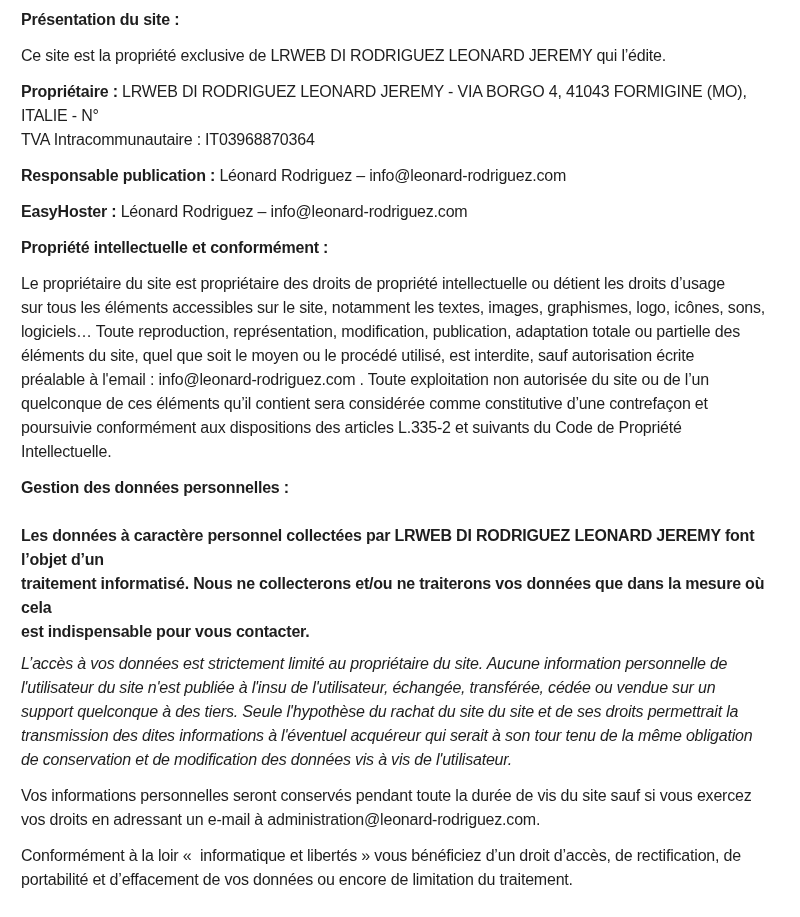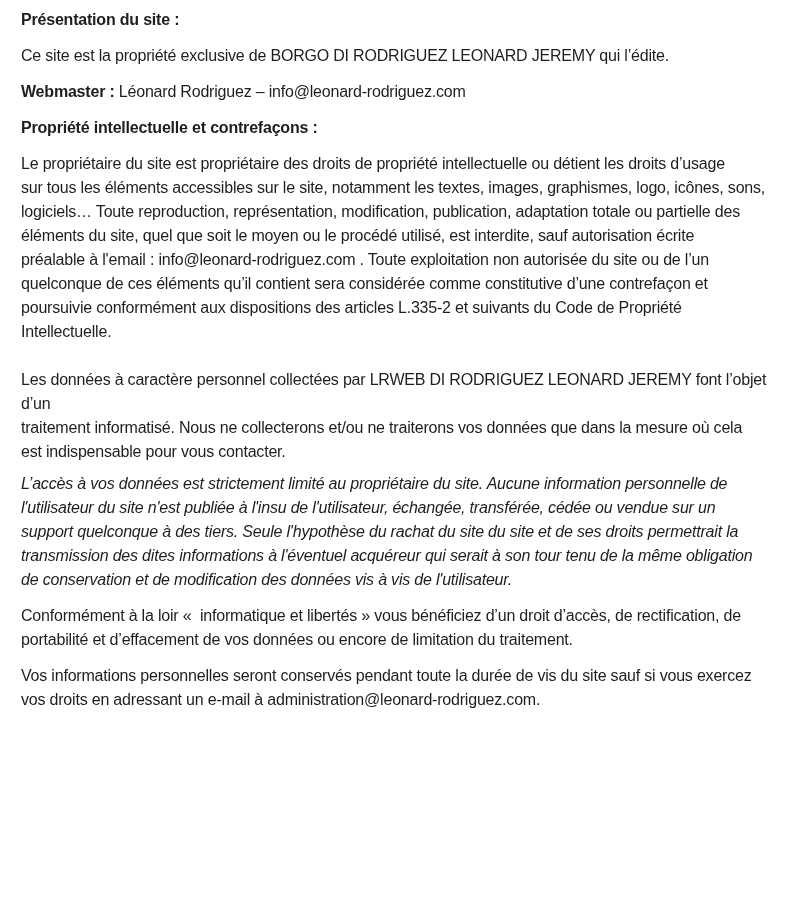--- a/index.html
+++ b/index.html
@@ -20,62 +20,66 @@
   .doc p {
     margin: 12px 0 0 0;
     font-size: 16px;
     line-height: 24px;
     letter-spacing: -0.2px;
     white-space: pre-wrap;
   }
   .doc p:first-child {
     margin-top: 0;
   }
-  .doc p.mt-xl { margin-top: 24px; }
+  .doc p.mt-xl { margin-top: 24px; font-weight: bold; }
   .doc p.mt-sm { margin-top: 8px; font-style: italic; }
   .heading, .field-label {
     font-weight: 700;
   }
 </style>
 </head>
 <body>
 
 <main class="doc">
 
   <p class="heading">Présentation du site :</p>
 
-  <p>Ce site est la propriété exclusive de BORGO DI RODRIGUEZ LEONARD JEREMY qui l’édite.</p>
+  <p>Ce site est la propriété exclusive de LRWEB DI RODRIGUEZ LEONARD JEREMY qui l’édite.</p>
+
+  <p><b class="field-label">Propriétaire :</b><span> LRWEB DI RODRIGUEZ LEONARD JEREMY - VIA BORGO 4, 41043 FORMIGINE (MO), ITALIE - N°
+TVA Intracommunautaire : IT03968870364</span></p>
+
+  <p><b class="field-label">Responsable publication :</b><span> Léonard Rodriguez – info@leonard-rodriguez.com</span></p>
+
+  <p><b class="field-label">EasyHoster :</b><span> Léonard Rodriguez – info@leonard-rodriguez.com</span></p>
 
 
 
-  <p><b class="field-label">Webmaster :</b><span> Léonard Rodriguez – info@leonard-rodriguez.com</span></p>
-
-
-
-  <p class="heading">Propriété intellectuelle et contrefaçons :</p>
+  <p class="heading">Propriété intellectuelle et conformément :</p>
 
   <p>Le propriétaire du site est propriétaire des droits de propriété intellectuelle ou détient les droits d’usage
 sur tous les éléments accessibles sur le site, notamment les textes, images, graphismes, logo, icônes, sons,
 logiciels… Toute reproduction, représentation, modification, publication, adaptation totale ou partielle des
 éléments du site, quel que soit le moyen ou le procédé utilisé, est interdite, sauf autorisation écrite
 préalable à l'email : info@leonard-rodriguez.com . Toute exploitation non autorisée du site ou de l’un
 quelconque de ces éléments qu’il contient sera considérée comme constitutive d’une contrefaçon et
 poursuivie conformément aux dispositions des articles L.335-2 et suivants du Code de Propriété
 Intellectuelle.</p>
 
+  <p class="heading">Gestion des données personnelles :</p>
 
   <p class="mt-xl">Les données à caractère personnel collectées par LRWEB DI RODRIGUEZ LEONARD JEREMY font l’objet d’un
 traitement informatisé. Nous ne collecterons et/ou ne traiterons vos données que dans la mesure où cela
 est indispensable pour vous contacter.</p>
 
   <p class="mt-sm">L’accès à vos données est strictement limité au propriétaire du site. Aucune information personnelle de
 l'utilisateur du site n'est publiée à l'insu de l'utilisateur, échangée, transférée, cédée ou vendue sur un
 support quelconque à des tiers. Seule l'hypothèse du rachat du site du site et de ses droits permettrait la
 transmission des dites informations à l'éventuel acquéreur qui serait à son tour tenu de la même obligation
 de conservation et de modification des données vis à vis de l'utilisateur.</p>
 
+  <p>Vos informations personnelles seront conservés pendant toute la durée de vis du site sauf si vous exercez
+vos droits en adressant un e-mail à administration@leonard-rodriguez.com.</p>
+
   <p>Conformément à la loir «  informatique et libertés » vous bénéficiez d’un droit d’accès, de rectification, de
 portabilité et d’effacement de vos données ou encore de limitation du traitement.</p>
-
-  <p>Vos informations personnelles seront conservés pendant toute la durée de vis du site sauf si vous exercez
-vos droits en adressant un e-mail à administration@leonard-rodriguez.com.</p>
 
 </main>
 
 </body></html>

